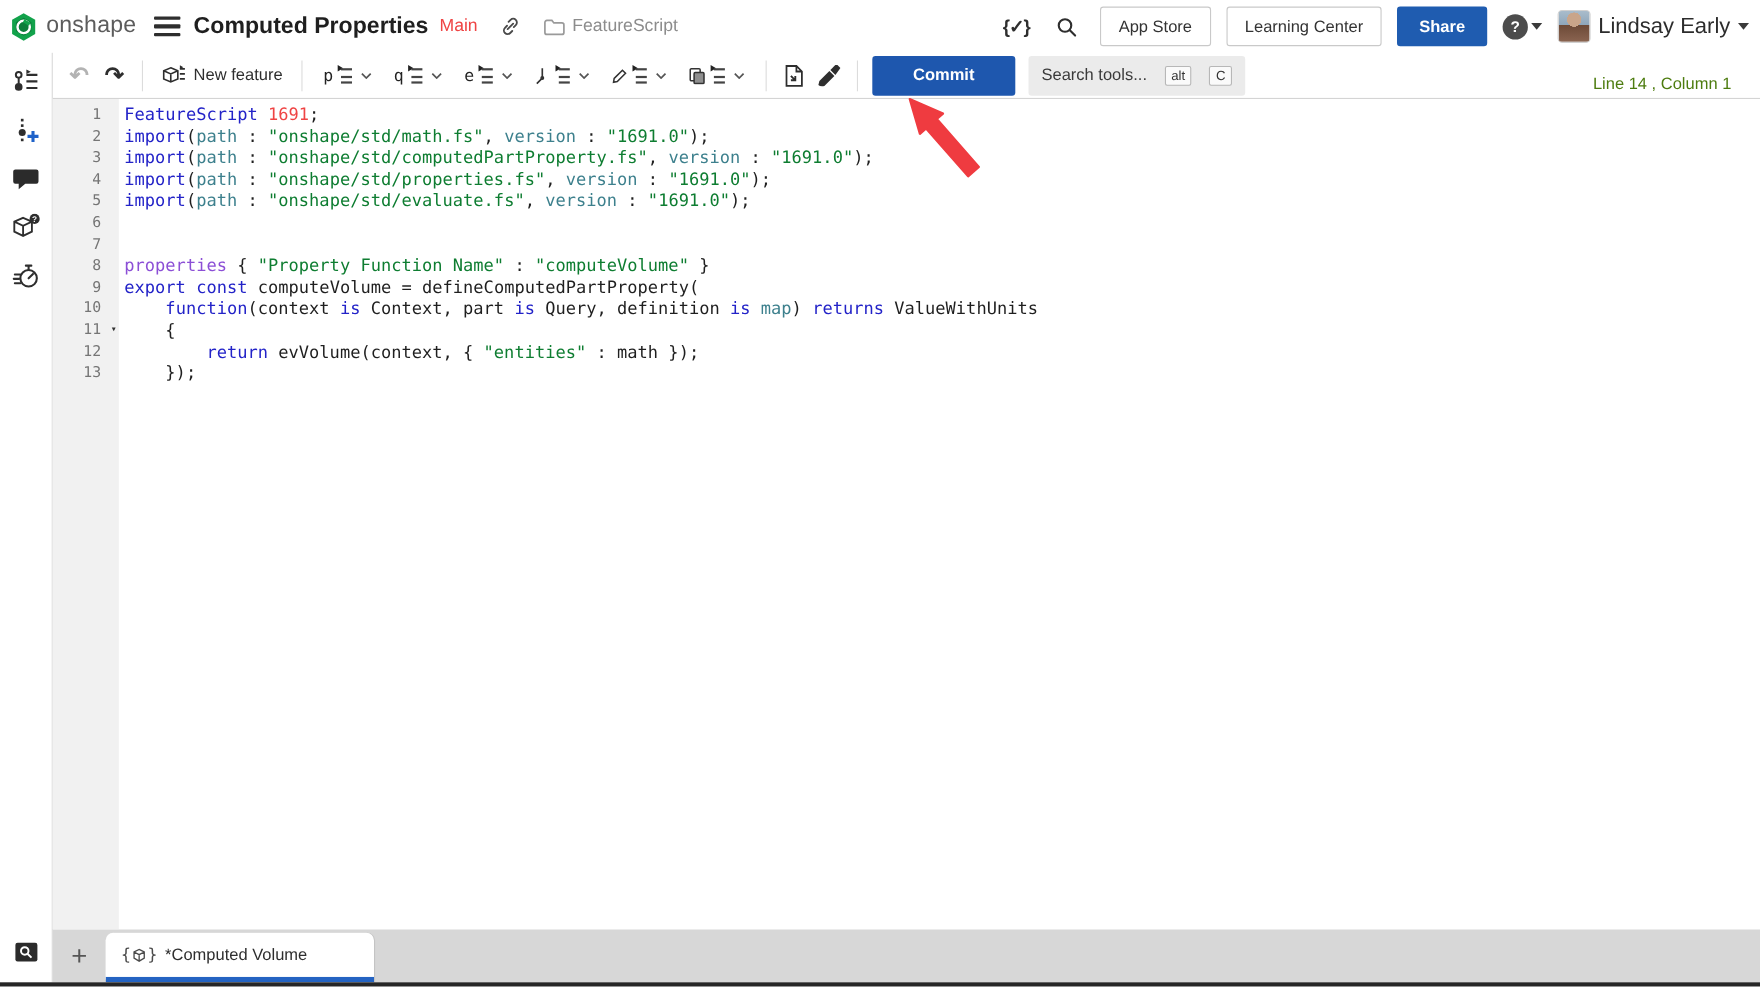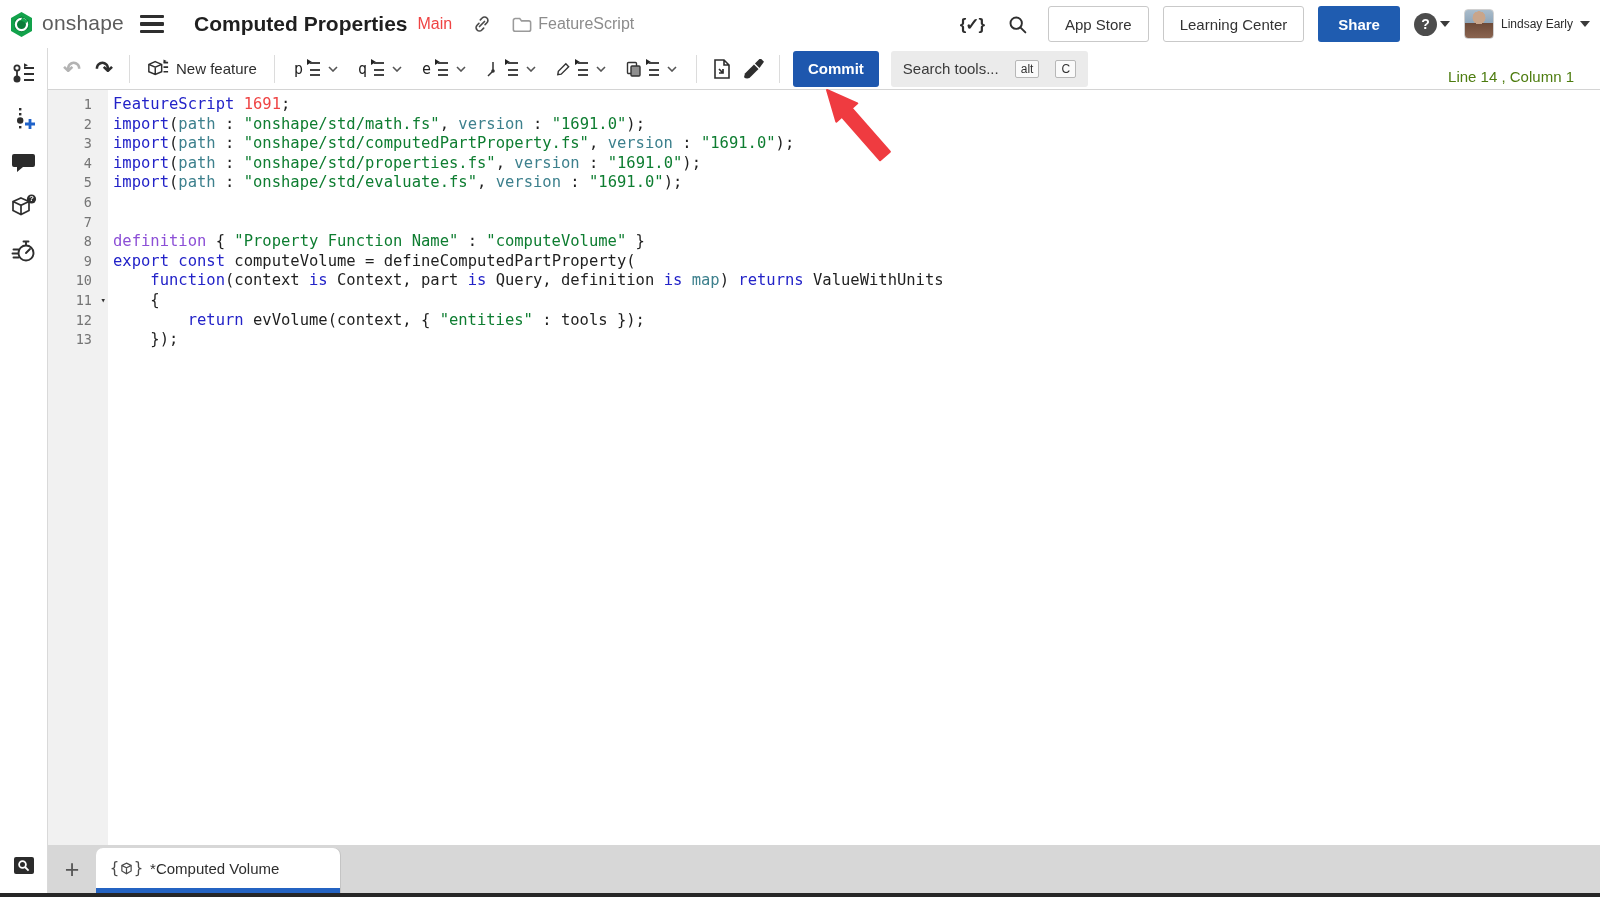--- a/index.html
+++ b/index.html
@@ -6,54 +6,54 @@
   html,body { width:1600px; height:901px; }
   body { font-family:"Liberation Sans", sans-serif; background:#fff; overflow:hidden; }
   .app { position:relative; width:1600px; height:901px; background:#fff; overflow:hidden; }
 
   
   .header { position:absolute; top:0; left:0; right:0; height:48px; display:flex; align-items:center; background:#fff; padding:0 10px 0 8px; }
   .logo-wrap { display:flex; align-items:flex-start; gap:7px; }
   .logo-word { font-size:21px; color:#5c5c5c; letter-spacing:0.2px; }
   .hamburger { margin-left:16px; width:24px; height:18px; display:flex; flex-direction:column; justify-content:space-between; cursor:pointer; }
   .hamburger span { display:block; height:3.4px; background:#2e2e2e; border-radius:1px; }
-  .doc-title { margin-left:30px; font-size:21px; font-weight:700; color:#1f1f1f; white-space:nowrap; }
+  .doc-title { margin-left:12px; font-size:21px; font-weight:700; color:#1f1f1f; white-space:nowrap; }
   .ws-label { margin-left:10px; font-size:16px; color:#ef4444; }
   .hdr-icon { margin-left:20px; display:flex; align-items:center; }
   .doc-tab-label { margin-left:6px; font-size:16px; color:#8c8c8c; }
   .hdr-right { margin-left:auto; display:flex; align-items:center; gap:14px; }
   .code-check { font-size:17px; font-weight:600; color:#2e2e2e; letter-spacing:-1px; }
   .hdr-btn { height:36px; padding:0 16px; background:#fff; border:1px solid #c9c9c9; border-radius:3px; font-size:15px; color:#333; display:flex; align-items:center; cursor:pointer; font-family:inherit; }
   .share-btn { height:36px; padding:0 20px; background:#1f5cb0; border:none; border-radius:3px; color:#fff; font-size:15px; font-weight:600; cursor:pointer; font-family:inherit; }
   .help-wrap { display:flex; align-items:center; gap:3px; cursor:pointer; }
   .help-circle { width:23px; height:23px; border-radius:50%; background:#4c4c4c; color:#fff; font-size:14px; font-weight:700; display:flex; align-items:center; justify-content:center; }
   .caret { width:0; height:0; border-left:5px solid transparent; border-right:5px solid transparent; border-top:6px solid #3a3a3a; }
   .avatar { width:30px; height:30px; border-radius:4px; background:
       radial-gradient(circle at 50% 28%, #c9a58a 0 26%, transparent 27%),
       linear-gradient(180deg, #a9bccb 0%, #8fa6ba 45%, #6d4a38 46%, #8a6450 100%);
     border:1px solid #d0d0d0; }
   .user-wrap { display:flex; align-items:center; gap:7px; cursor:pointer; }
-  .user-name { font-size:12px; color:#2c2c2c; }
+  .user-name { font-size:20px; color:#2c2c2c; }
 
   
   .toolbar { position:absolute; top:48px; left:48px; right:0; height:42px; background:#fff; border-bottom:1px solid #d4d4d4; display:flex; align-items:center; padding:0 8px; }
   .tb-icon-btn { display:flex; align-items:center; justify-content:center; min-width:32px; height:32px; cursor:pointer; border-radius:3px; }
   .undo-glyph { font-size:21px; color:#b3b3b3; font-weight:700; }
   .redo-glyph { font-size:21px; color:#2e2e2e; font-weight:700; }
   .vdiv { width:1px; height:28px; background:#dcdcdc; margin:0 9px; }
   .new-feature { display:flex; align-items:center; gap:7px; padding:0 8px; height:32px; cursor:pointer; }
   .new-feature-label { font-size:15px; color:#2e2e2e; }
   .snip-btn { display:flex; align-items:center; gap:4px; padding:0 6px; height:32px; margin:0 4px; cursor:pointer; }
   .snip-letter { font-family:"DejaVu Sans Mono", monospace; font-size:15px; color:#222; }
   .mini-list { position:relative; width:12px; height:14px; margin-left:2px; }
   .mini-list i { position:absolute; left:1px; width:10px; height:2px; background:#444; }
   .mini-list i:nth-child(1){ top:3px; } .mini-list i:nth-child(2){ top:7.5px; } .mini-list i:nth-child(3){ top:12px; }
   .mini-list b { position:absolute; left:-2px; top:-3px; width:0; height:0; border-left:5px solid #222; border-top:3px solid transparent; border-bottom:3px solid transparent; }
   .chev { margin-left:3px; }
-  .commit-btn { margin-left:4px; background:#1e57ae; border:none; border-radius:3px; color:#fff; font-size:15px; font-weight:600; padding:0 15px; height:36px; cursor:pointer; font-family:inherit; }
+  .commit-btn { margin-left:4px; background:#1e57ae; border:none; border-radius:3px; color:#fff; font-size:15px; font-weight:600; padding:0 37px; height:36px; cursor:pointer; font-family:inherit; }
   .search-tools { margin-left:12px; background:#ebebeb; border-radius:3px; height:36px; display:flex; align-items:center; padding:0 12px; gap:16px; cursor:pointer; }
   .search-tools-text { font-size:15px; color:#3a3a3a; }
   .kbd { background:#fafafa; border:1px solid #b7b7b7; border-radius:2px; font-size:12px; color:#333; padding:0px 5px; line-height:16px; }
   .cursor-pos { margin-left:auto; margin-right:18px; font-size:15px; color:#4d7c0f; white-space:nowrap;margin-top:15px; }
 
   
   .sidebar { position:absolute; top:48px; left:0; width:48px; height:845px; background:#fff; border-right:1px solid #d9d9d9; display:flex; flex-direction:column; align-items:center; padding-top:10px; }
   .sb-icon { width:34px; height:34px; margin-bottom:10px; display:flex; align-items:center; justify-content:center; cursor:pointer; }
   .sb-bottom { margin-top:auto; margin-bottom:10px; }
 
@@ -346,37 +346,37 @@
         <div class="code-row">
           <div class="gutter-cell">6</div>
           <div class="code-cell"></div>
         </div>
         <div class="code-row">
           <div class="gutter-cell">7</div>
           <div class="code-cell"></div>
         </div>
         <div class="code-row">
           <div class="gutter-cell">8</div>
-          <div class="code-cell"><span class="tk-ann">definition</span><span class="tk-pl"> { </span><span class="tk-str">"Property Function Name"</span><span class="tk-pl"> : </span><span class="tk-str">"computeVolume"</span><span class="tk-pl"> }</span></div>
+          <div class="code-cell"><span class="tk-ann">properties</span><span class="tk-pl"> { </span><span class="tk-str">"Property Function Name"</span><span class="tk-pl"> : </span><span class="tk-str">"computeVolume"</span><span class="tk-pl"> }</span></div>
         </div>
         <div class="code-row">
           <div class="gutter-cell">9</div>
           <div class="code-cell"><span class="tk-kw">export</span><span class="tk-pl"> </span><span class="tk-kw">const</span><span class="tk-pl"> computeVolume = defineComputedPartProperty(</span></div>
         </div>
         <div class="code-row">
           <div class="gutter-cell">10</div>
           <div class="code-cell"><span class="tk-pl">    </span><span class="tk-kw">function</span><span class="tk-pl">(context </span><span class="tk-kw">is</span><span class="tk-pl"> Context, part </span><span class="tk-kw">is</span><span class="tk-pl"> Query, definition </span><span class="tk-kw">is</span><span class="tk-pl"> </span><span class="tk-param">map</span><span class="tk-pl">) </span><span class="tk-kw">returns</span><span class="tk-pl"> ValueWithUnits</span></div>
         </div>
         <div class="code-row">
           <div class="gutter-cell">11<span class="fold">▾</span></div>
           <div class="code-cell"><span class="tk-pl">    {</span></div>
         </div>
         <div class="code-row">
           <div class="gutter-cell">12</div>
-          <div class="code-cell"><span class="tk-pl">        </span><span class="tk-kw">return</span><span class="tk-pl"> evVolume(context, { </span><span class="tk-str">"entities"</span><span class="tk-pl"> : tools });</span></div>
+          <div class="code-cell"><span class="tk-pl">        </span><span class="tk-kw">return</span><span class="tk-pl"> evVolume(context, { </span><span class="tk-str">"entities"</span><span class="tk-pl"> : math });</span></div>
         </div>
         <div class="code-row">
           <div class="gutter-cell">13</div>
           <div class="code-cell"><span class="tk-pl">    });</span></div>
         </div>
       </div>
   </div>
 
   <svg class="commit-arrow" viewBox="0 0 80 78">
     <polygon points="12,4 42.3,17.3 36.7,22.2 74.9,65.7 65.1,74.3 26.9,30.8 21.3,35.7" fill="#ef3b40" stroke="#ef3b40" stroke-width="2" stroke-linejoin="round"></polygon>

